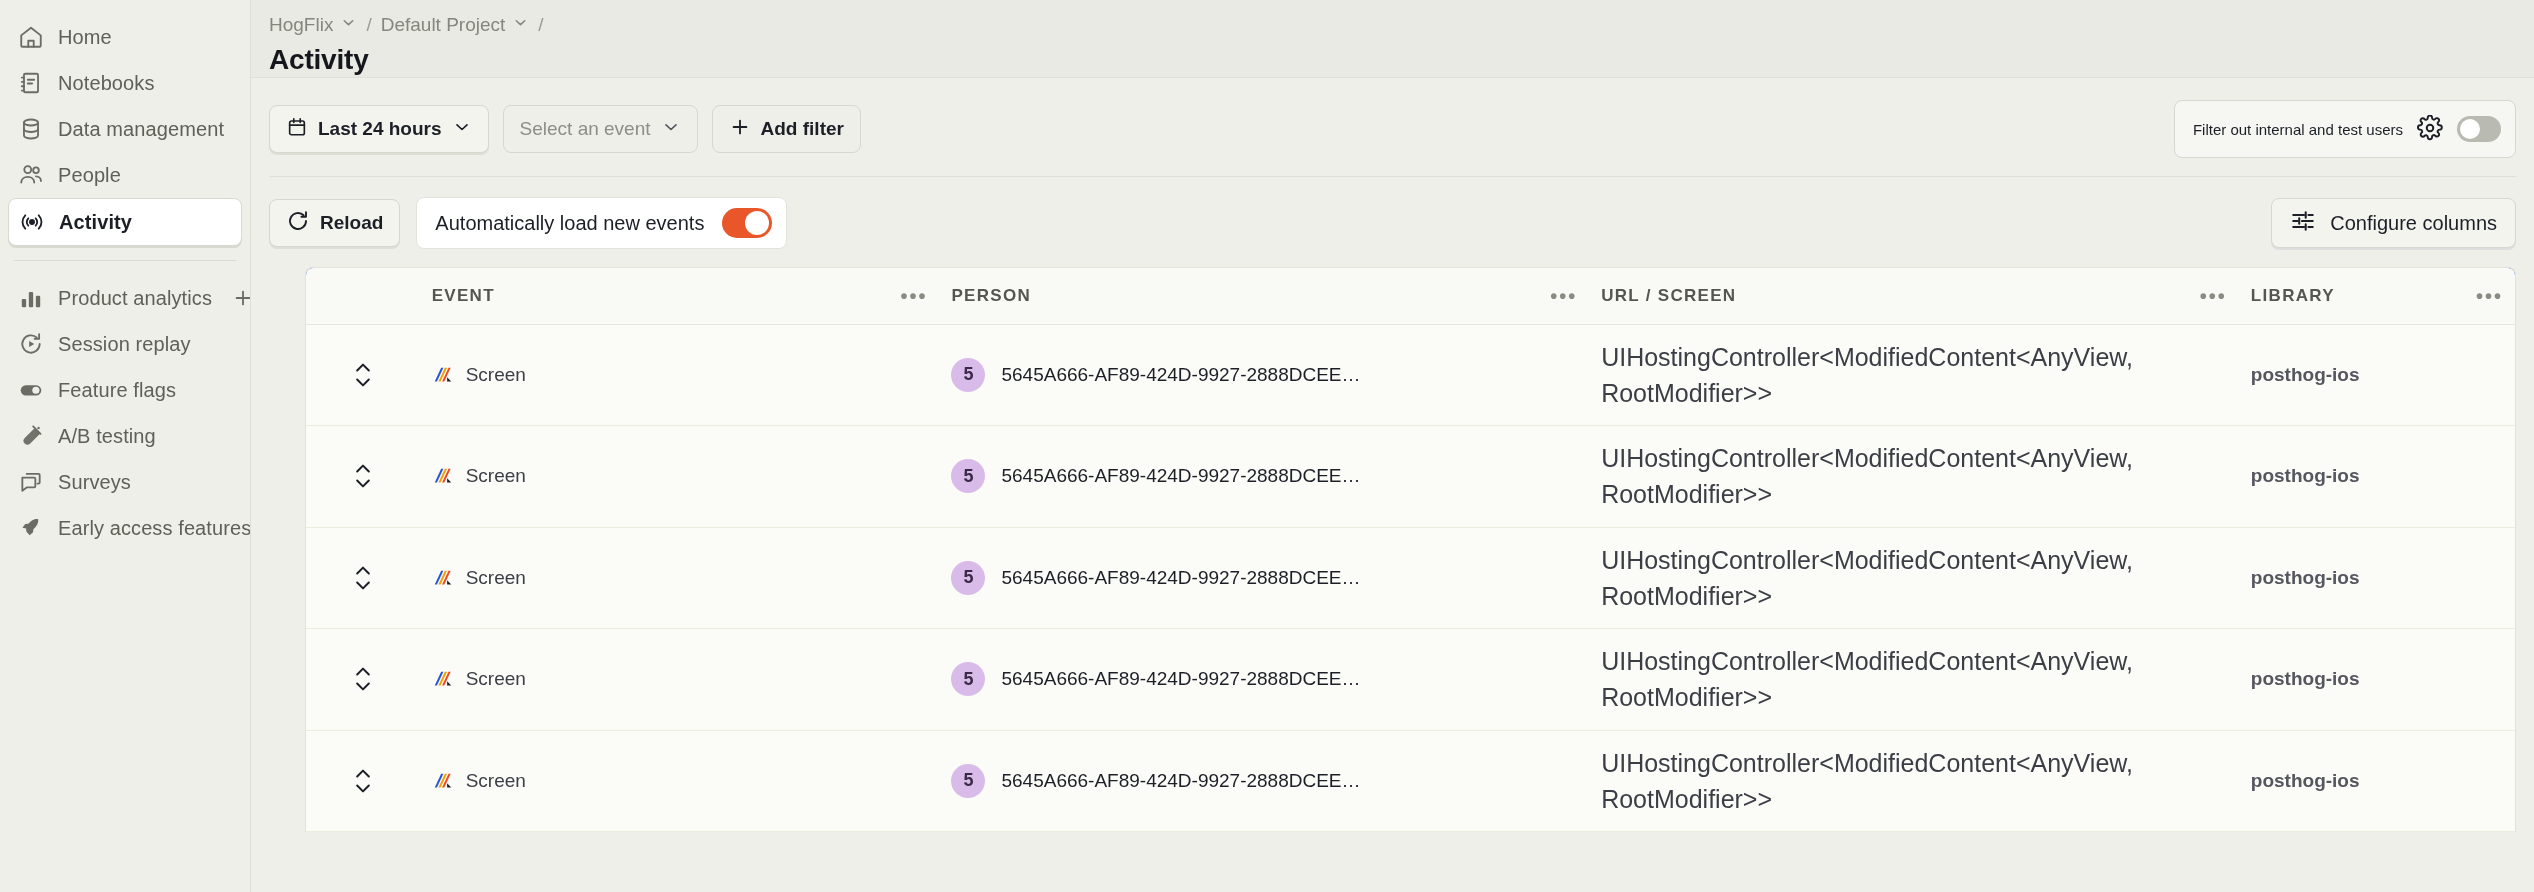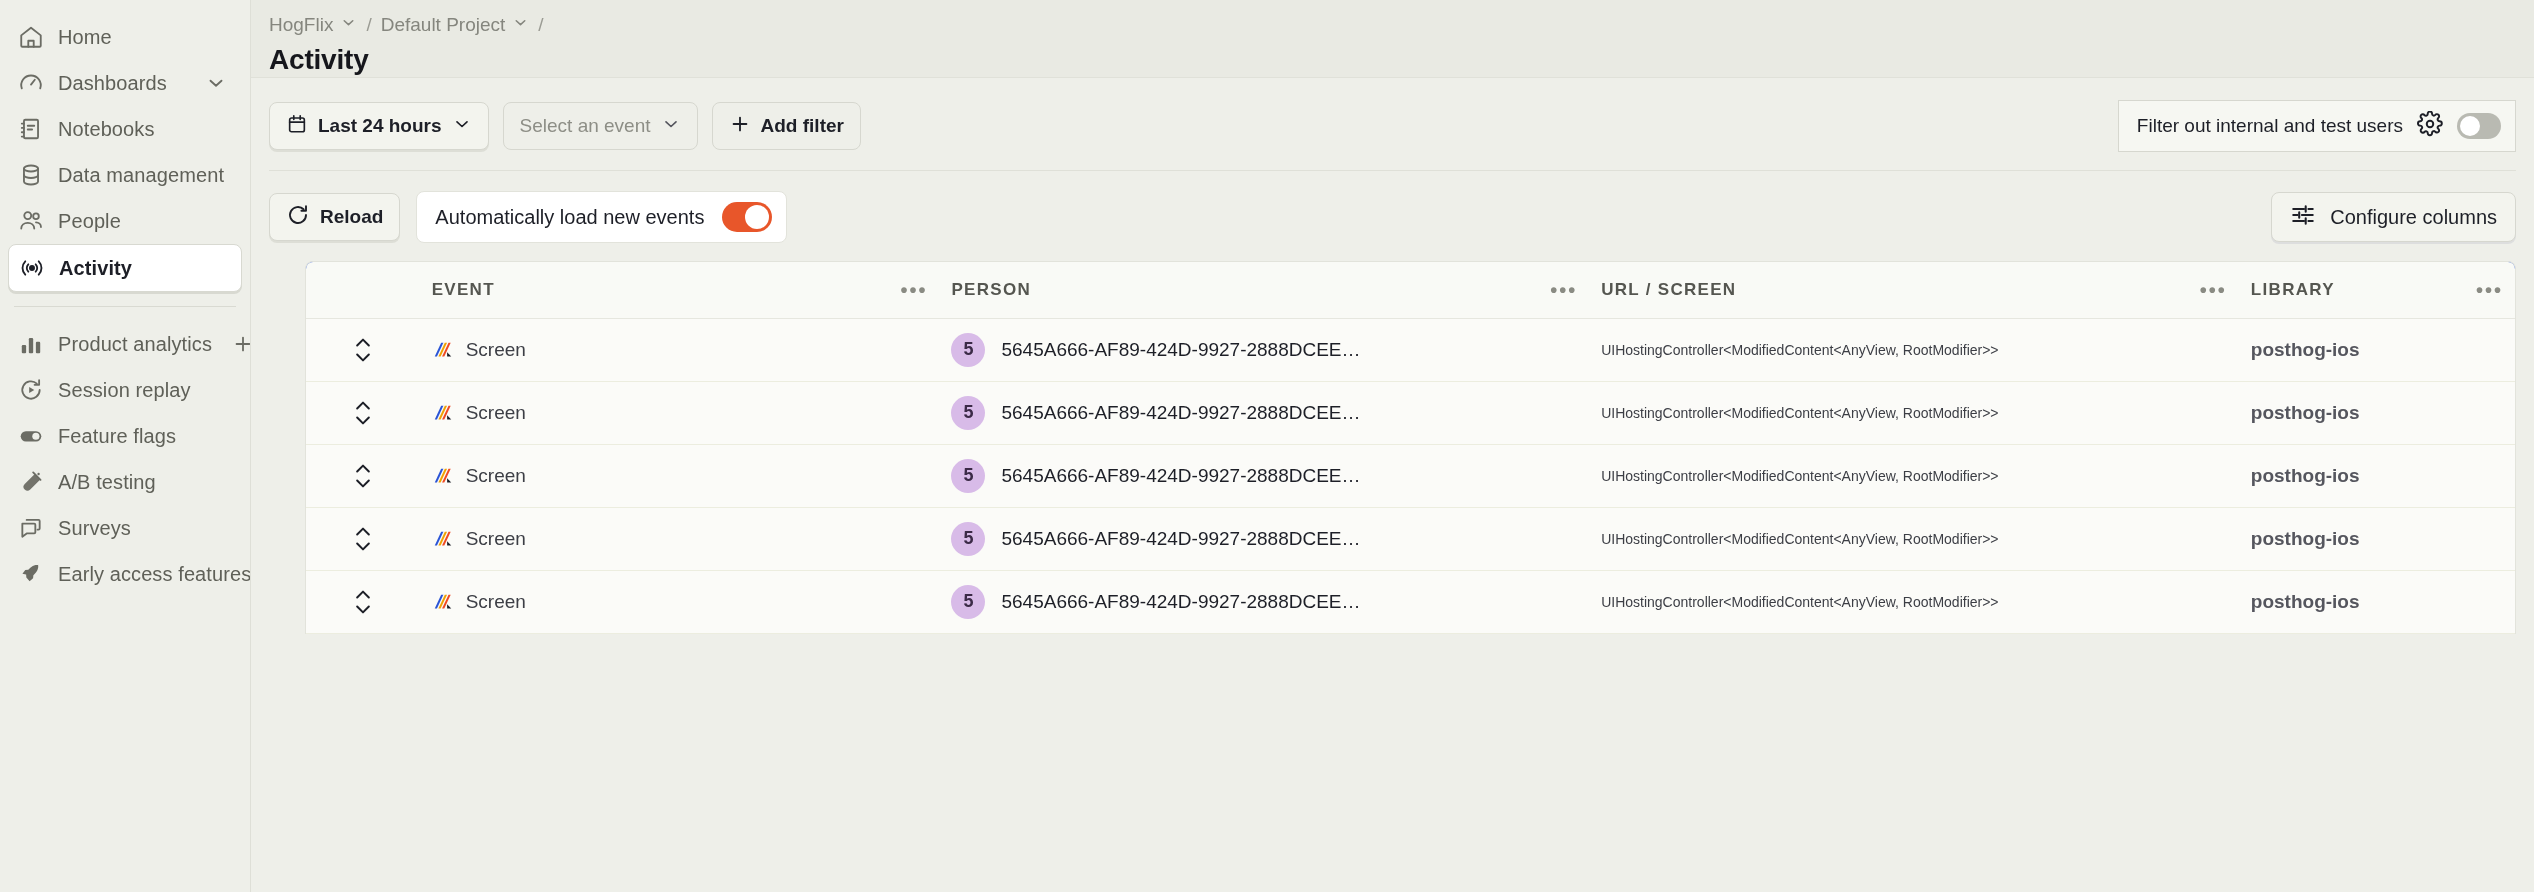--- a/index.html
+++ b/index.html
@@ -140,26 +140,26 @@
   }
   .btn.ghost { background: transparent; box-shadow: none; border-color: #d6d7cf; }
   .btn .muted { color: #8d8e86; font-weight: 500; }
   .chev { flex: 0 0 auto; }
 
   .pill-toggle {
     margin-left: auto;
     display: inline-flex;
     align-items: center;
     gap: 14px;
-    height: 52px;
+    height: 58px;
     padding: 0 14px 0 18px;
-    border-radius: 0;
+    border-radius: 8px;
     border: 1px solid #d6d7cf;
     background: #f6f7f2;
-    font-size: 19px;
+    font-size: 15px;
     color: #1d1f27;
     cursor: pointer;
     white-space: nowrap;
   }
   .switch {
     width: 44px; height: 26px;
     border-radius: 13px;
     background: #b9bab2;
     position: relative;
     flex: 0 0 44px;
@@ -267,55 +267,40 @@
   .avatar {
     width: 34px; height: 34px; flex: 0 0 34px;
     border-radius: 50%;
     background: #d8bbe8;
     color: #3b2a47;
     font-size: 18px;
     font-weight: 600;
     display: flex; align-items: center; justify-content: center;
   }
   .person-id { color: #1d1f27; font-size: 19px; white-space: nowrap; }
-  .url-cell { color: #3c3e45; font-size: 14px; line-height: 1.45; word-break: break-word; }
+  .url-cell { color: #3c3e45; font-size: 25px; line-height: 1.45; word-break: break-word; }
   .lib-cell { color: #55565e; font-size: 19px; white-space: nowrap; font-weight: bold; }
 </style>
 </head>
 <body>
 
 <div class="app">
 
   <nav class="sidebar">
 
     <div class="nav-item">
       <span class="ico">
         <svg width="26" height="26" viewBox="0 0 24 24" fill="none" stroke="#6b6c64" stroke-width="1.7" stroke-linecap="round" stroke-linejoin="round">
           <path d="M3 10.5 12 3.5l9 7V20a1 1 0 0 1-1 1H4a1 1 0 0 1-1-1z"></path>
           <path d="M9.5 21v-5.5h5V21"></path>
         </svg>
       </span>
       <span class="lbl">Home</span>
     </div>
 
-    <div class="nav-item">
-      <span class="ico">
-        <svg width="26" height="26" viewBox="0 0 24 24" fill="none" stroke="#6b6c64" stroke-width="1.7" stroke-linecap="round" stroke-linejoin="round">
-          <path d="M3.5 17a9 9 0 1 1 17 0"></path>
-          <path d="M12 13.5 15.5 9"></path>
-        </svg>
-      </span>
-      <span class="lbl">Dashboards</span>
-      <span class="nav-sep-vert"></span>
-      <span class="nav-trail">
-        <svg width="22" height="22" viewBox="0 0 24 24" fill="none" stroke="#6b6c64" stroke-width="2" stroke-linecap="round" stroke-linejoin="round">
-          <path d="M6 9.5 12 15l6-5.5"></path>
-        </svg>
-      </span>
-    </div>
 
     <div class="nav-item">
       <span class="ico">
         <svg width="26" height="26" viewBox="0 0 24 24" fill="none" stroke="#6b6c64" stroke-width="1.7" stroke-linecap="round" stroke-linejoin="round">
           <rect x="5.5" y="3.5" width="13" height="17" rx="1.2"></rect>
           <path d="M3.5 7h2M3.5 11h2M3.5 15h2M3.5 19h2"></path>
           <path d="M9 9h6M9 12.5h4"></path>
         </svg>
       </span>
       <span class="lbl">Notebooks</span>

